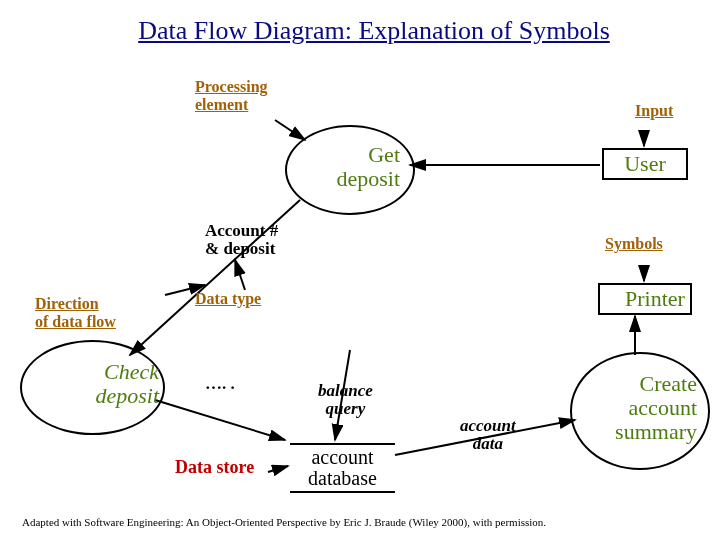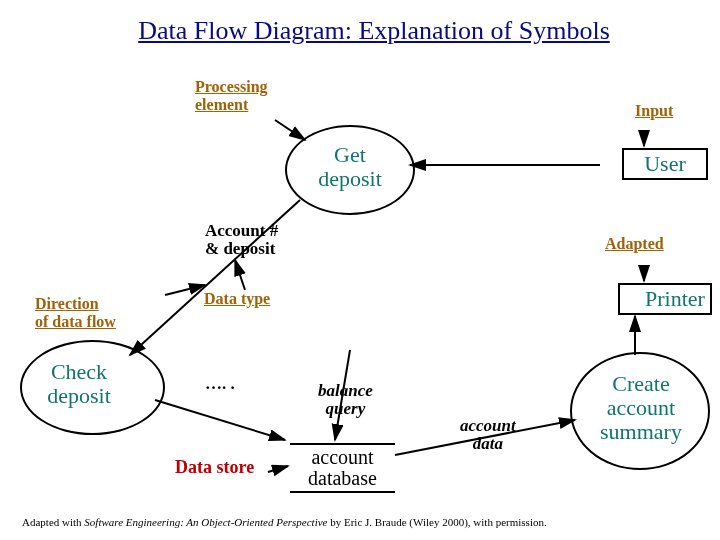--- a/index.html
+++ b/index.html
@@ -26,26 +26,25 @@
       border-radius: 50%;
       background: transparent;
     }
     .box {
       border: 2px solid #000;
       background: transparent;
       display: flex;
       align-items: center;
       justify-content: center;
       text-align: center;
-      margin-left: 20px;
     }
     .label {
       font-size: 22px;
-      color: #0f766e;
-      text-align: center;
+      color: #4d7c0f;
+      text-align: right;
       line-height: 1.1;
     }
     .label-red {
       font-size: 16px;
       color: #a16207;
       font-weight: bold;
       text-decoration: underline;
       line-height: 1.1;
     }
     .label-red-nounder {
@@ -73,21 +72,21 @@
       text-align: center;
       font-size: 20px;
       padding: 2px 4px;
     }
     .footer {
       font-size: 11px;
       position: absolute;
       left: 22px;
       bottom: 12px;
     }
-    .footer .ital { font-style: italic; }
+    .footer .ital { }
     svg.arrows {
       position: absolute;
       top: 0; left: 0;
       width: 720px; height: 540px;
       pointer-events: none;
     }
   </style>
 </head>
 <body>
 
@@ -134,33 +133,33 @@
 
 <div class="abs label-red" style="left:635px; top:102px;">Input</div>
 
 <div class="abs box" style="left:602px; top:148px; width:86px; height:32px;">
   <span class="label">User</span>
 </div>
 
 <div class="abs label-small" style="left:205px; top:222px; white-space:pre;">Account #
 &amp; deposit</div>
 
-<div class="abs label-red" style="left:605px; top:235px;">Adapted</div>
+<div class="abs label-red" style="left:605px; top:235px;">Symbols</div>
 
 <div class="abs label-red" style="left:35px; top:255px; white-space:pre;margin-top:40px;">Direction
 of data flow</div>
 
-<div class="abs label-red" style="left:204px; top:290px;">Data type</div>
+<div class="abs label-red" style="left:195px; top:290px;">Data type</div>
 
 <div class="abs box" style="left:598px; top:283px; width:94px; height:32px;padding-left:20px;">
   <span class="label">Printer</span>
 </div>
 
 <div class="abs ellipse" style="left:20px; top:340px; width:145px; height:95px;"></div>
-<div class="abs label" style="left:24px; top:360px; width:110px; white-space:pre;">Check
+<div class="abs label" style="left:49px; top:360px; width:110px; white-space:pre;font-style:italic;">Check
 deposit</div>
 
 <div class="abs label-small" style="left:205px; top:375px;">…. .</div>
 
 <div class="abs label-italic" style="left:318px; top:370px; text-align:center; white-space:pre;">balance
 query</div>
 
 <div class="abs label-italic" style="left:460px; top:405px; text-align:center; white-space:pre;">account
 data</div>
 

